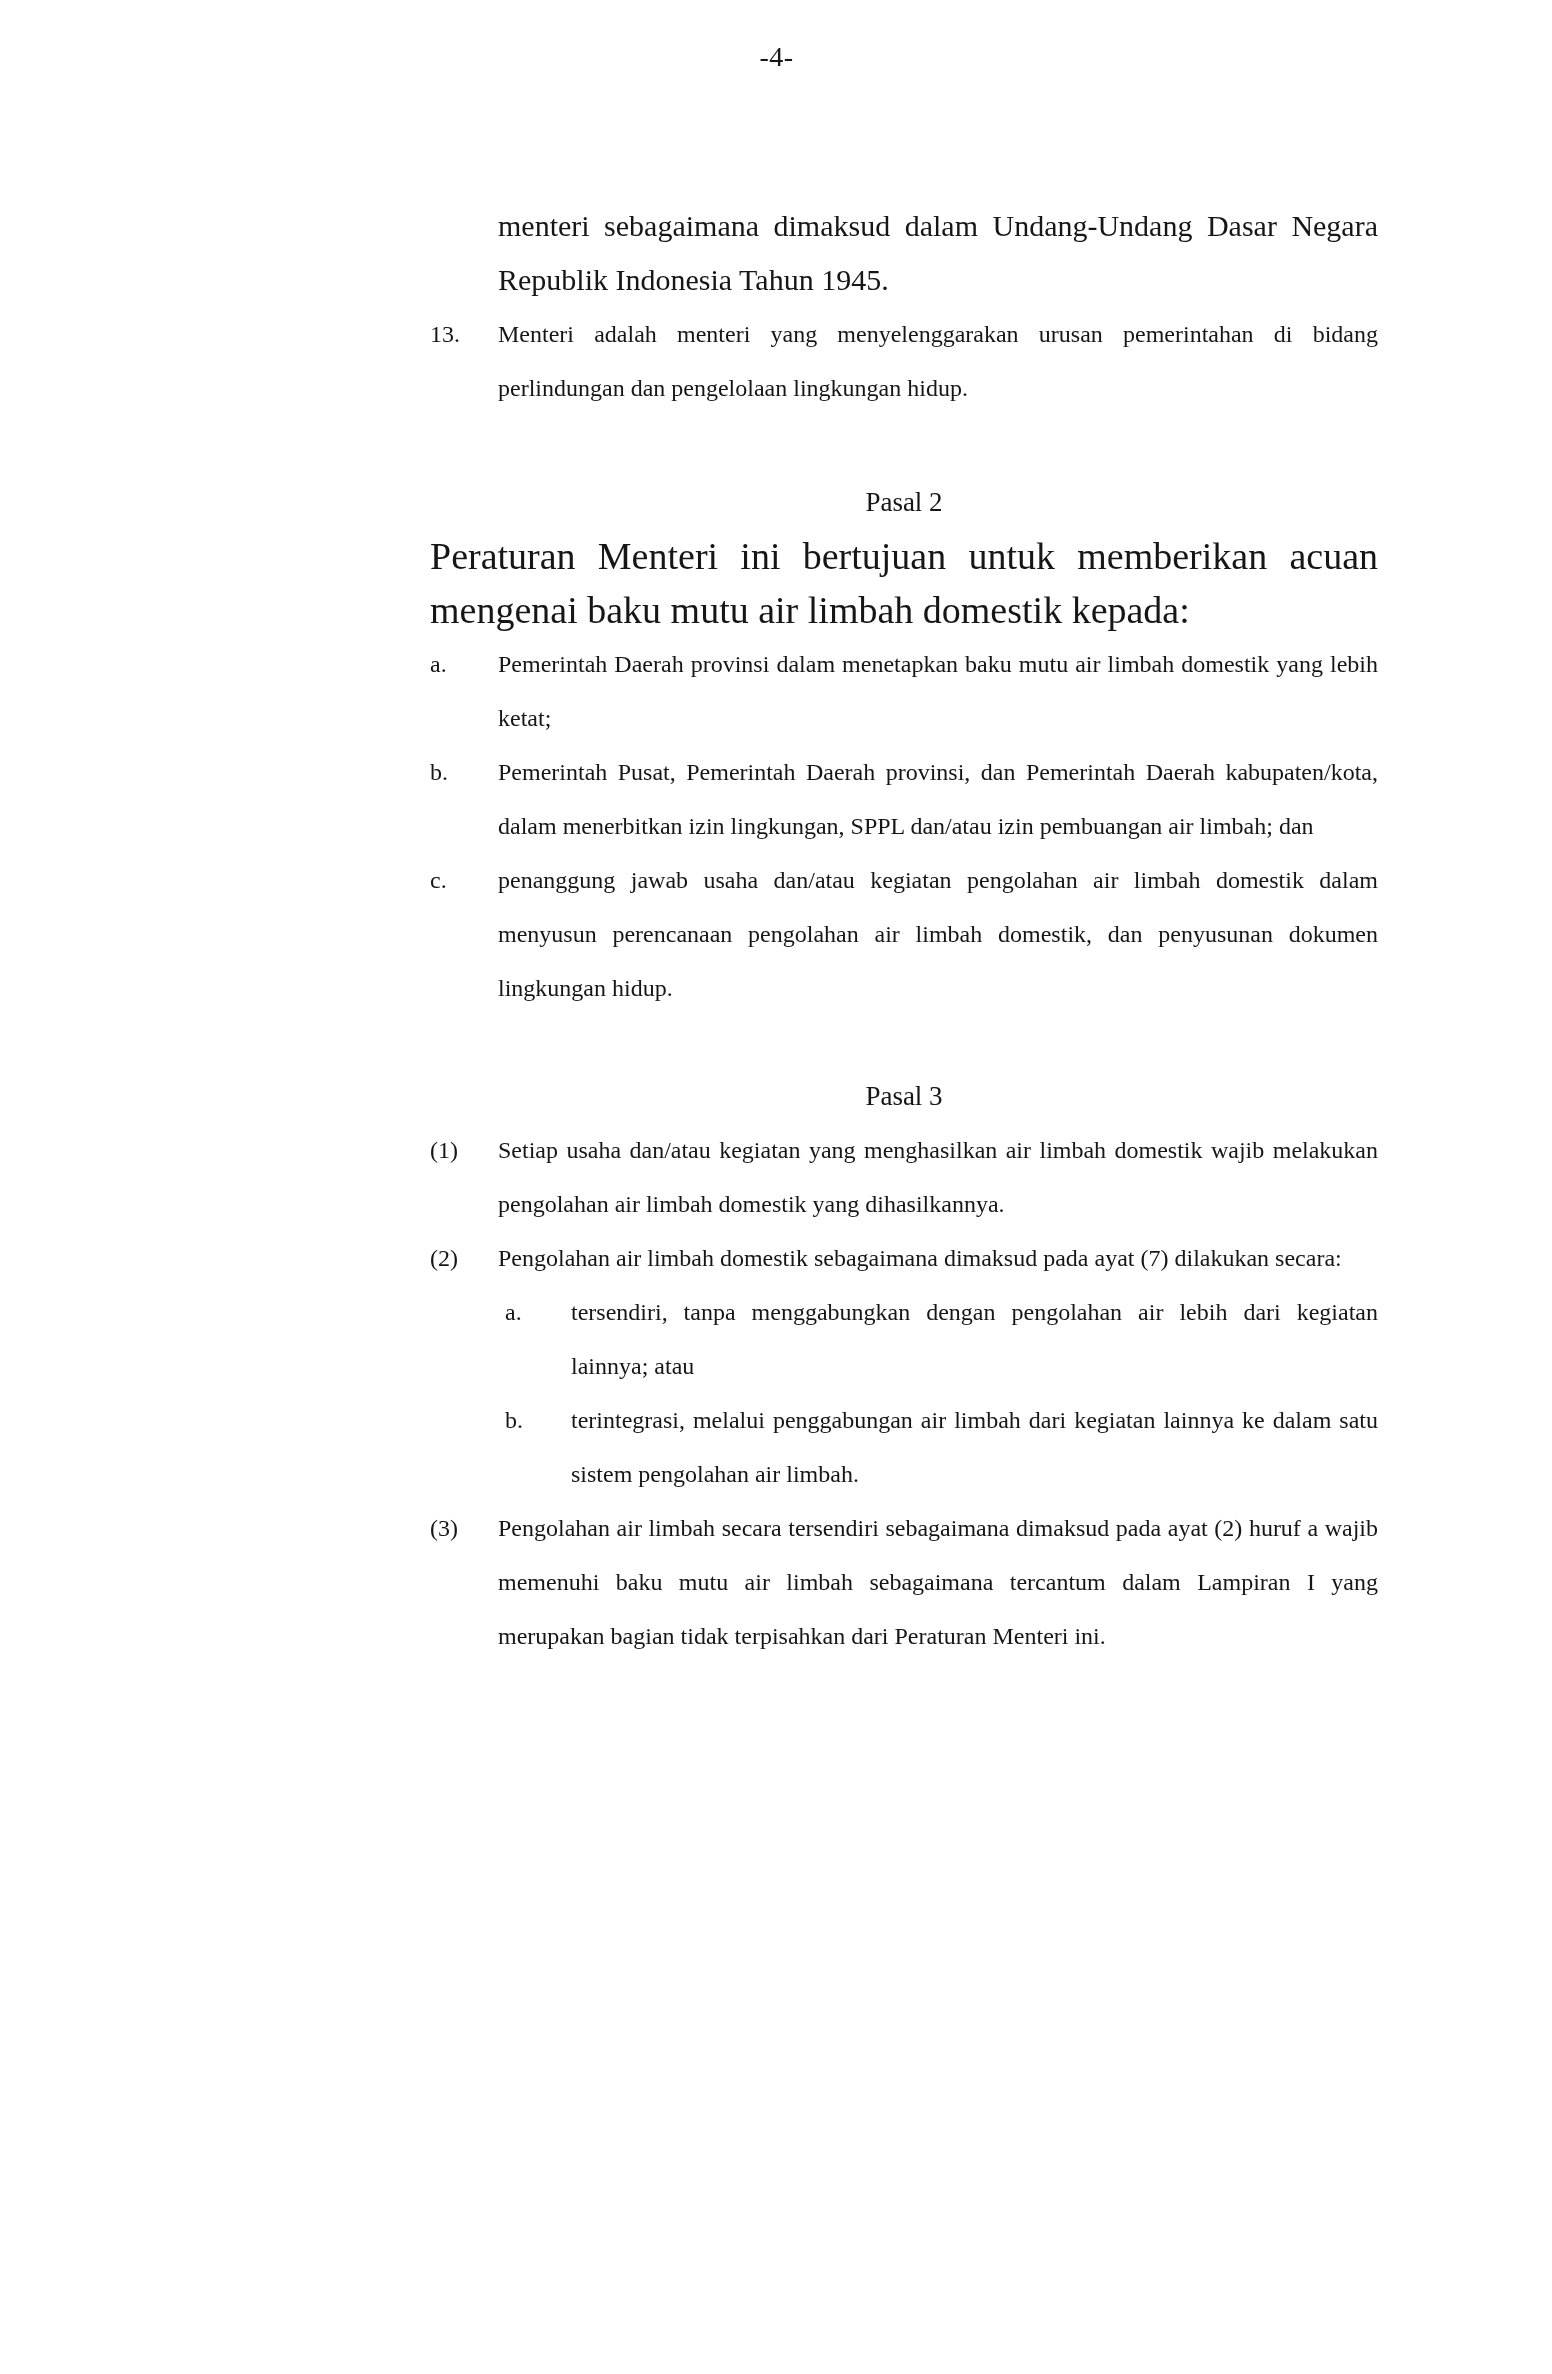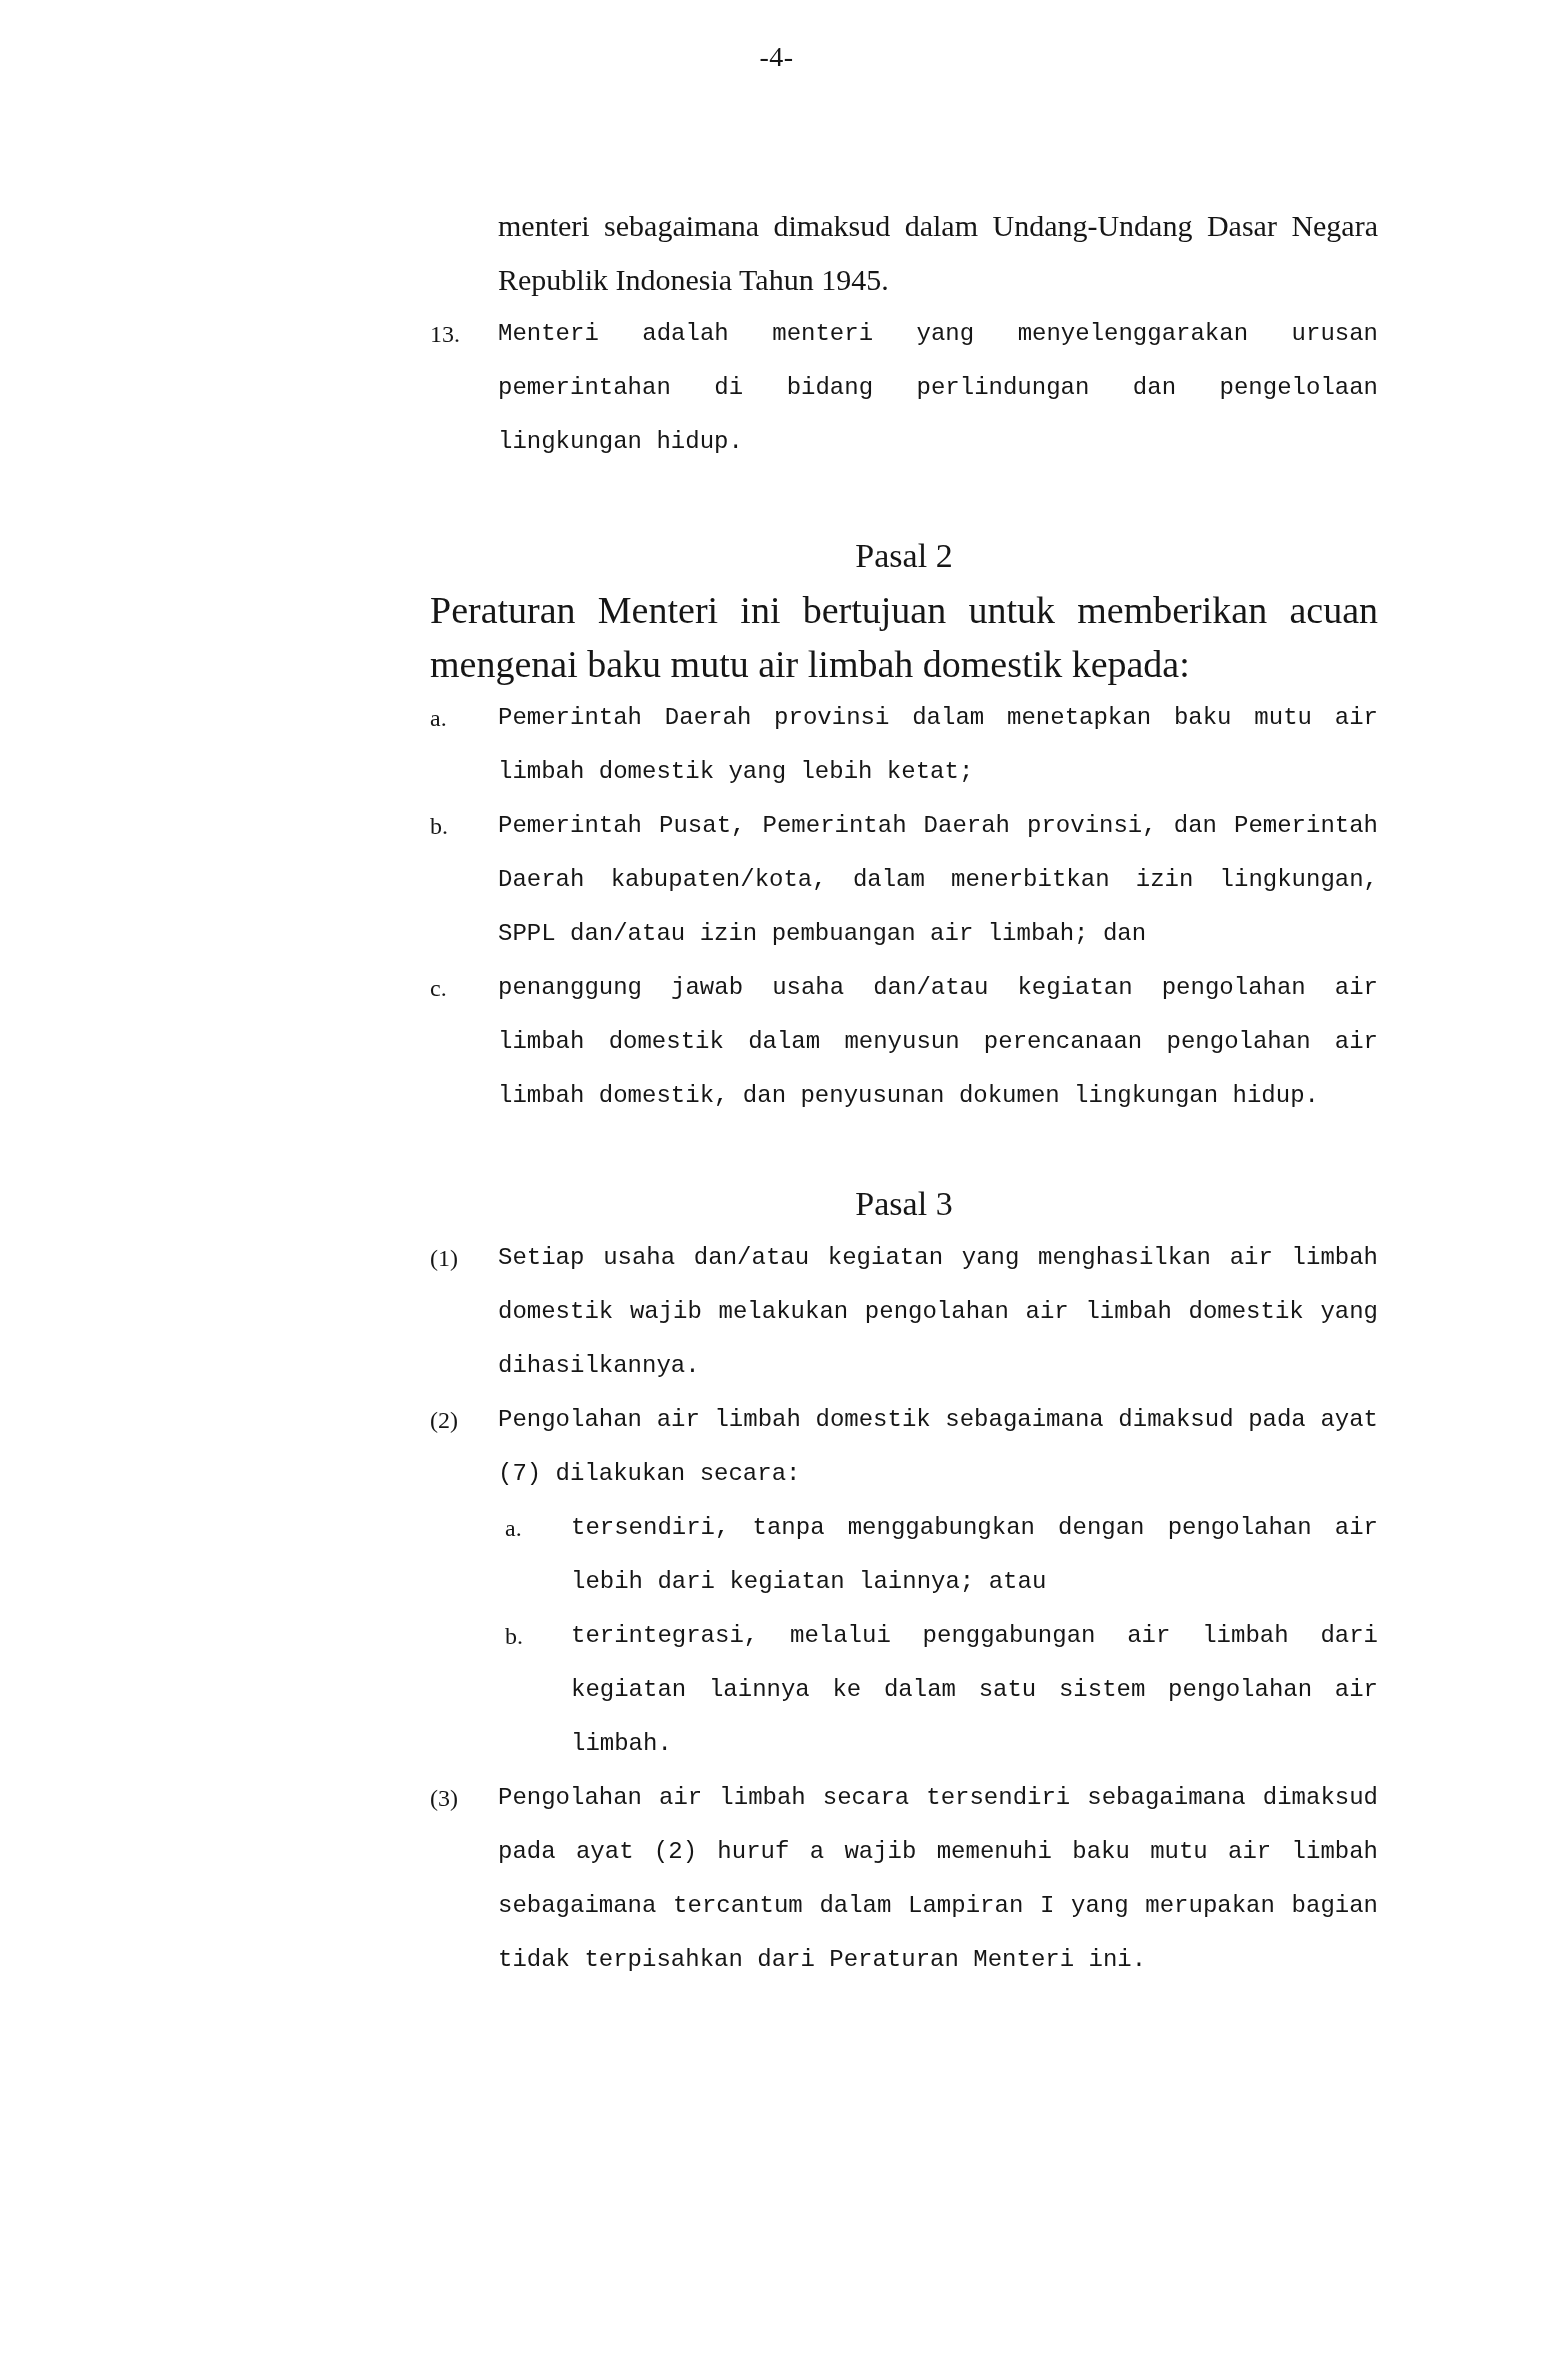--- a/index.html
+++ b/index.html
@@ -41,41 +41,40 @@
   .li .marker {
     flex: 0 0 68px;
     width: 68px;
     text-align: left;
     white-space: nowrap;
   }
   .li .body {
     flex: 1 1 auto;
     text-align: justify;
     text-justify: inter-word;
-    font-family: Liberation Mono, monospace;
   }
   
   .cont {
     margin-left: 68px;
     font-size: 30px;
     line-height: 54px;
     text-align: justify;
     text-justify: inter-word;
     font-family: Liberation Serif, serif;
   }
   
   .li.nested {
     margin-left: 75px;
   }
   .li.nested .marker {
     flex: 0 0 66px;
     width: 66px;
   }
   .heading {
-    font-size: 34px;
+    font-size: 27px;
     line-height: 54px;
     text-align: center;
     margin: 0;
   }
   .spacer-md { height: 54px; }
   .spacer-lg { height: 60px; }
   .intro-block {
     font-size: 38px;
     line-height: 54px;
     text-align: justify;

